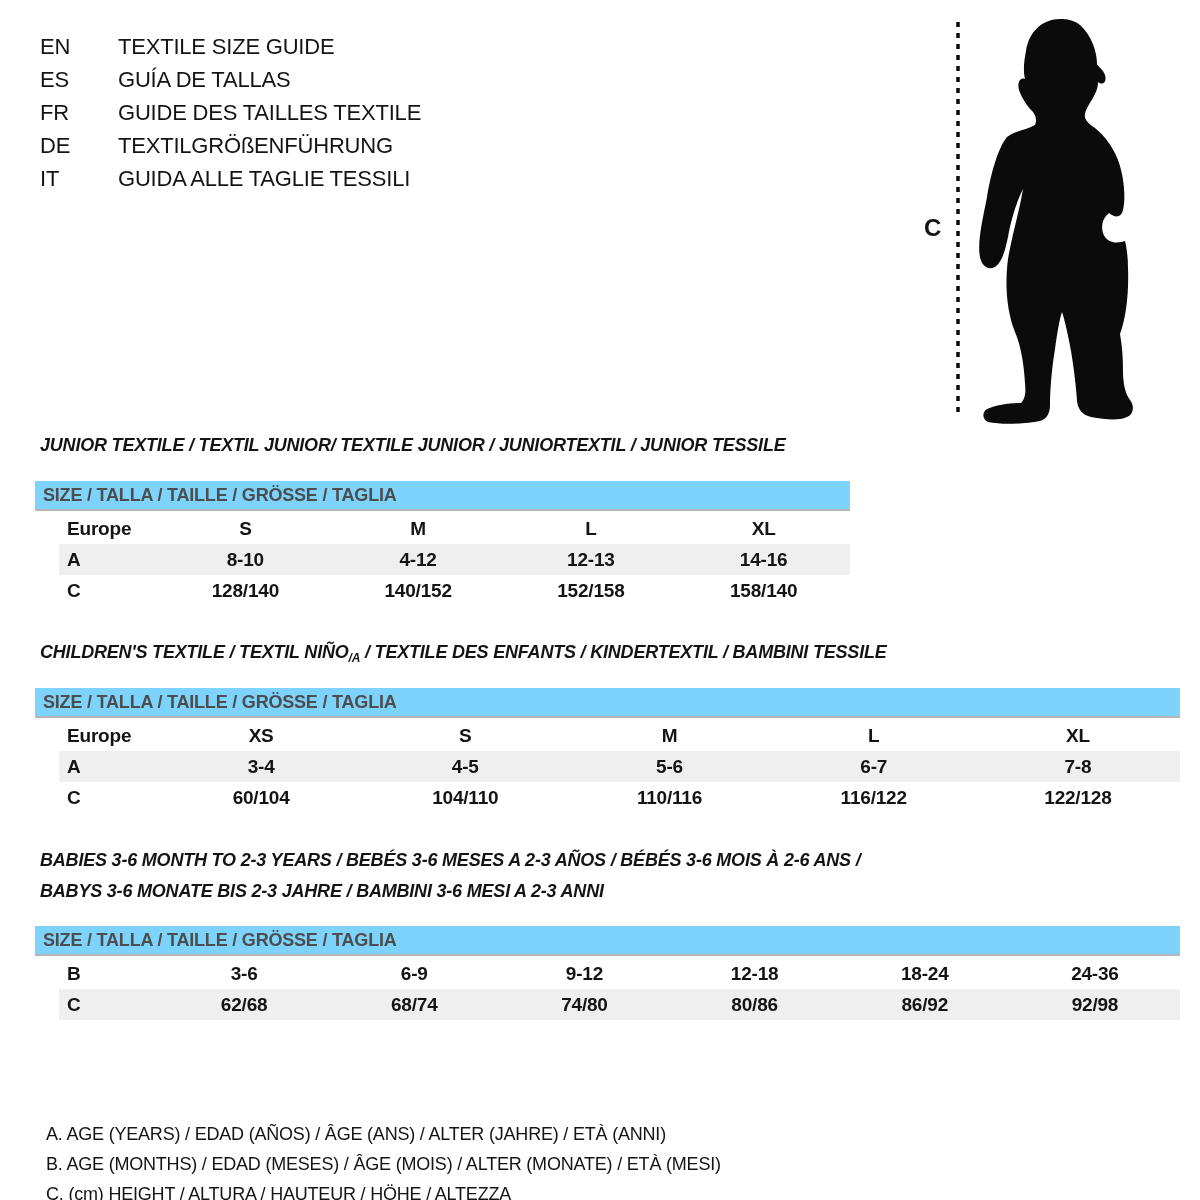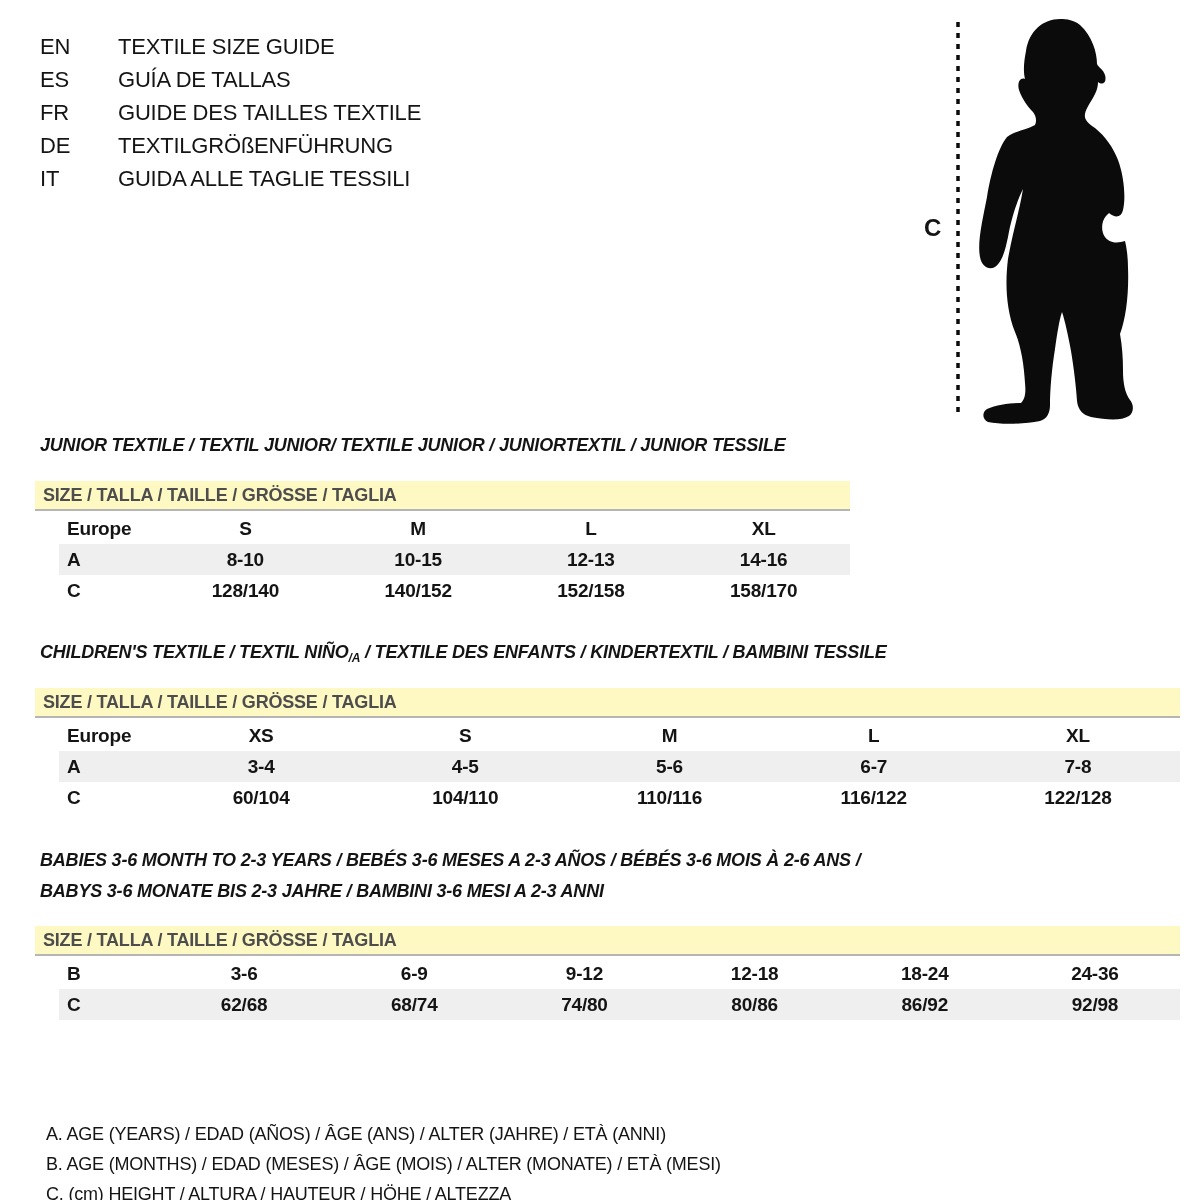--- a/index.html
+++ b/index.html
@@ -12,21 +12,21 @@
   .lang-row{display:flex;height:33px;align-items:center;font-size:22px;font-weight:400;}
   .lang-code{width:78px;flex:0 0 78px;}
   
   .figure-svg{position:absolute;left:900px;top:12px;}
   .figure-svg text{font-family:"Liberation Sans",sans-serif;font-weight:700;font-size:24px;fill:#141414;}
   
   .section-title{position:absolute;left:40px;font-size:18px;font-weight:700;white-space:nowrap;font-style:italic;}
   .title-sub{font-size:12px;vertical-align:-4px;font-weight:700;}
   
   .size-table{position:absolute;left:35px;}
-  .size-bar{height:30px;background:#fef9c3;color:#4d4d4d;font-size:18px;font-weight:700;
+  .size-bar{height:30px;background:#7dd3fc;color:#4d4d4d;font-size:18px;font-weight:700;
     display:flex;align-items:center;padding-left:8px;border-bottom:2px solid #b5b5b5;
     box-sizing:border-box;margin-bottom:2px;}
   .trow{display:flex;height:31px;align-items:center;font-size:19px;font-weight:700;margin-left:24px;}
   .trow.shaded{background:#efefef;}
   .tlabel{flex:0 0 100px;padding-left:8px;box-sizing:border-box;}
   .tcell{flex:1;text-align:center;}
   
   .legend{position:absolute;left:46px;top:1071px;font-size:18px;font-weight:400;line-height:30px;margin-top:48px;}
 </style>
 </head>
@@ -113,30 +113,30 @@
     <div class="trow">
       <div class="tlabel">Europe</div>
       <div class="tcell">S</div>
       <div class="tcell">M</div>
       <div class="tcell">L</div>
       <div class="tcell">XL</div>
     </div>
     <div class="trow shaded">
       <div class="tlabel">A</div>
       <div class="tcell">8-10</div>
-      <div class="tcell">10-15</div>
+      <div class="tcell">4-12</div>
       <div class="tcell">12-13</div>
       <div class="tcell">14-16</div>
     </div>
     <div class="trow">
       <div class="tlabel">C</div>
       <div class="tcell">128/140</div>
       <div class="tcell">140/152</div>
       <div class="tcell">152/158</div>
-      <div class="tcell">158/170</div>
+      <div class="tcell">158/140</div>
     </div>
   </div>
 
   <div class="section-title" style="top:642px;">
     <span>CHILDREN'S TEXTILE / TEXTIL NIÑO</span><span class="title-sub">/A</span><span> / TEXTILE DES ENFANTS / KINDERTEXTIL / BAMBINI TESSILE</span>
   </div>
   <div class="size-table" style="top:688px;width:1145px;">
     <div class="size-bar">SIZE / TALLA / TAILLE / GRÖSSE / TAGLIA</div>
     <div class="trow">
       <div class="tlabel">Europe</div>

